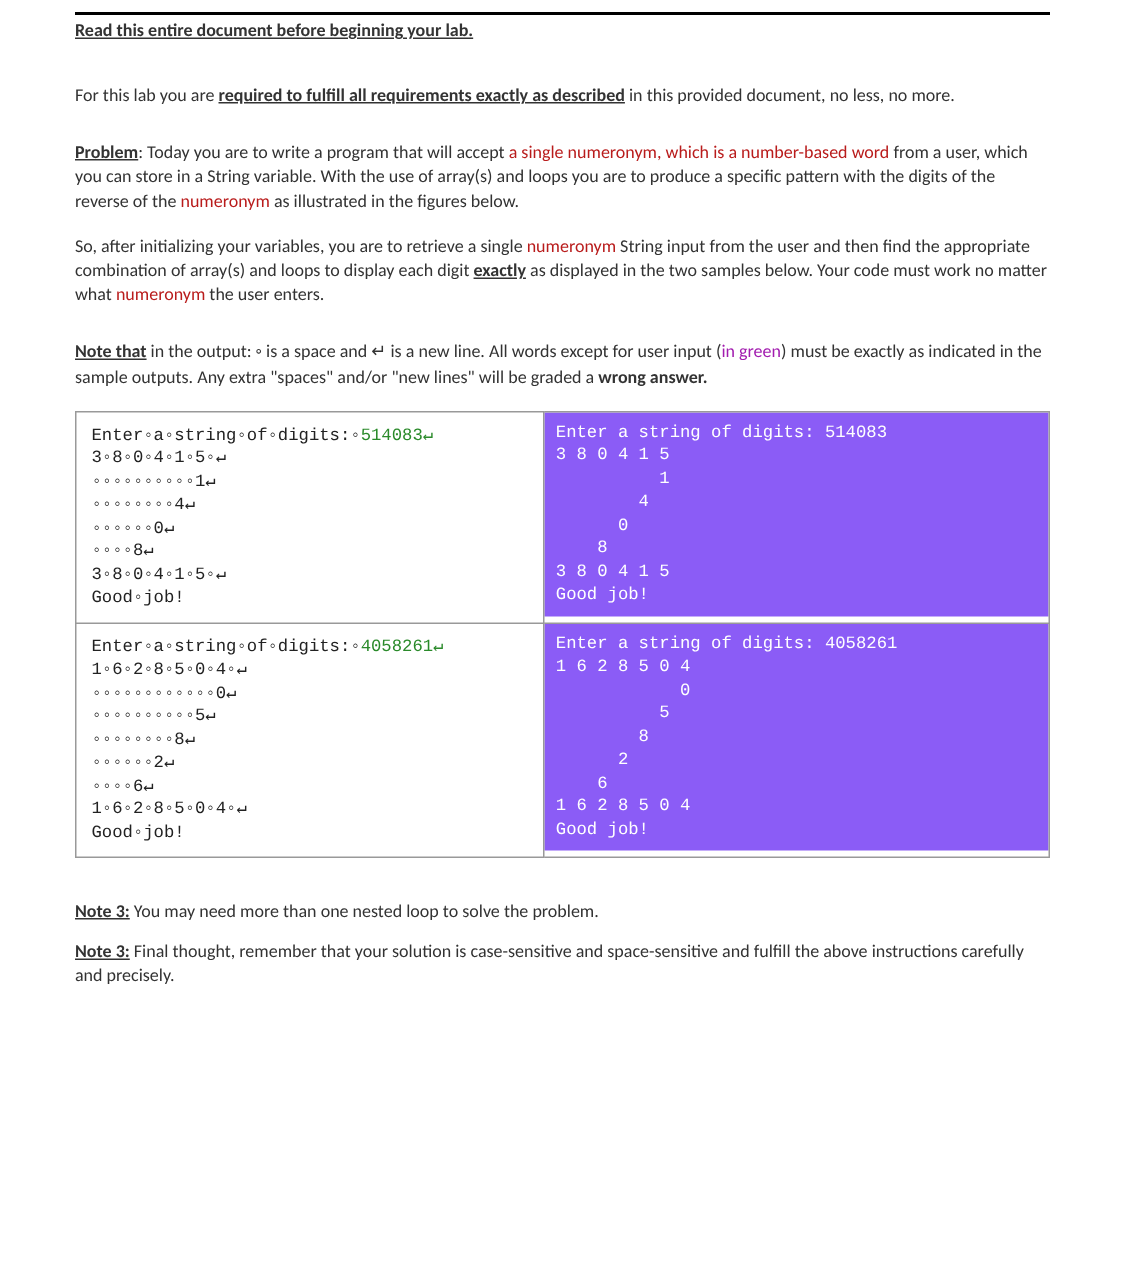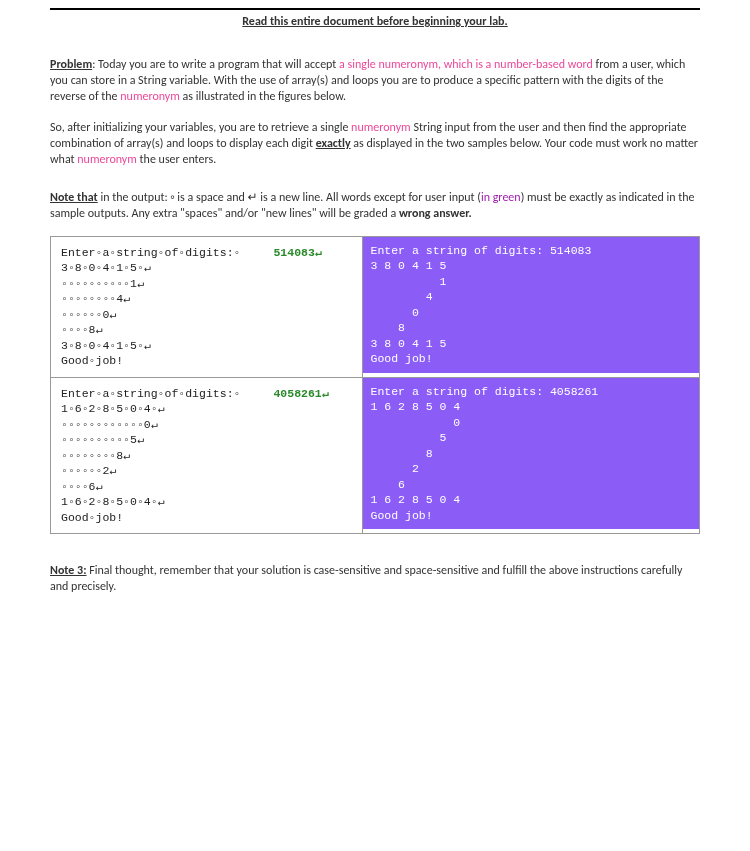--- a/index.html
+++ b/index.html
@@ -17,30 +17,30 @@
     width: 750px;
     background: #fff;
     padding: 8px 50px 50px 50px;
     min-height: 851px;
   }
   .topline {
     border-top: 2px solid #000;
     margin-bottom: 4px;
   }
   .heading {
-    text-align: center;
+    text-align: left;
     font-weight: bold;
     text-decoration: underline;
     font-size: 12px;
     margin-bottom: 28px;
   }
   p { margin: 0 0 14px 0; line-height: 1.35; }
   .b { font-weight: bold; }
   .bu { font-weight: bold; text-decoration: underline; }
-  .grey { color: #ec4899; }
+  .grey { color: #b91c1c; }
   .green { color: #a21caf; }
   .section-gap { margin-top: 22px; }
 
   table.samples {
     border-collapse: collapse;
     width: 100%;
     margin-top: 6px;
     margin-bottom: 28px;
   }
   table.samples td {
@@ -52,21 +52,21 @@
   .right-cell { width: 52%; }
   .sample-pre {
     font-family: "Courier New", monospace;
     font-size: 11.5px;
     white-space: pre;
     padding: 8px 10px;
     line-height: 1.35;
     color: #222;
     margin: 0;
   }
-  .sample-pre .input { color: #2a8a2a; font-weight: bold; margin-left: 33px; }
+  .sample-pre .input { color: #2a8a2a; font-weight: normal; }
   .console {
     background: #8b5cf6;
     color: #fff;
     font-family: "Courier New", monospace;
     font-size: 11.5px;
     white-space: pre;
     padding: 6px 8px;
     line-height: 1.35;
     margin: 0;
   }
@@ -74,20 +74,23 @@
   .note-block { margin-bottom: 10px; }
 </style>
 </head>
 <body>
 
 <div class="page">
   <div class="topline"></div>
 
   <div class="heading">Read this entire document before beginning your lab.</div>
 
+  <p>
+    <span>For this lab you are </span><span class="bu">required to fulfill all requirements exactly as described</span><span> in this provided document, no less, no more.</span>
+  </p>
 
   <p class="section-gap">
     <span class="bu">Problem</span><span>: Today you are to write a program that will accept </span><span class="grey">a single numeronym, which is a number-based word</span><span> from a user, which you can store in a String variable. With the use of array(s) and loops you are to produce a specific pattern with the digits of the reverse of the </span><span class="grey">numeronym</span><span> as illustrated in the figures below.</span>
   </p>
 
   <p>
     <span>So, after initializing your variables, you are to retrieve a single </span><span class="grey">numeronym</span><span> String input from the user and then find the appropriate combination of array(s) and loops to display each digit </span><span class="bu">exactly</span><span> as displayed in the two samples below. Your code must work no matter what </span><span class="grey">numeronym</span><span> the user enters.</span>
   </p>
 
   <p class="section-gap">
@@ -140,18 +143,21 @@
       2
     6
 1 6 2 8 5 0 4
 Good job!</pre>
       </td>
     </tr>
   </tbody>
     </table>
 
   <div class="note-block">
+    <p>
+      <span class="bu">Note 3:</span><span> You may need more than one nested loop to solve the problem.</span>
+    </p>
   </div>
 
   <p>
     <span class="bu">Note 3:</span><span> Final thought, remember that your solution is case-sensitive and space-sensitive and fulfill the above instructions carefully and precisely.</span>
   </p>
 </div>
 
 </body></html>

